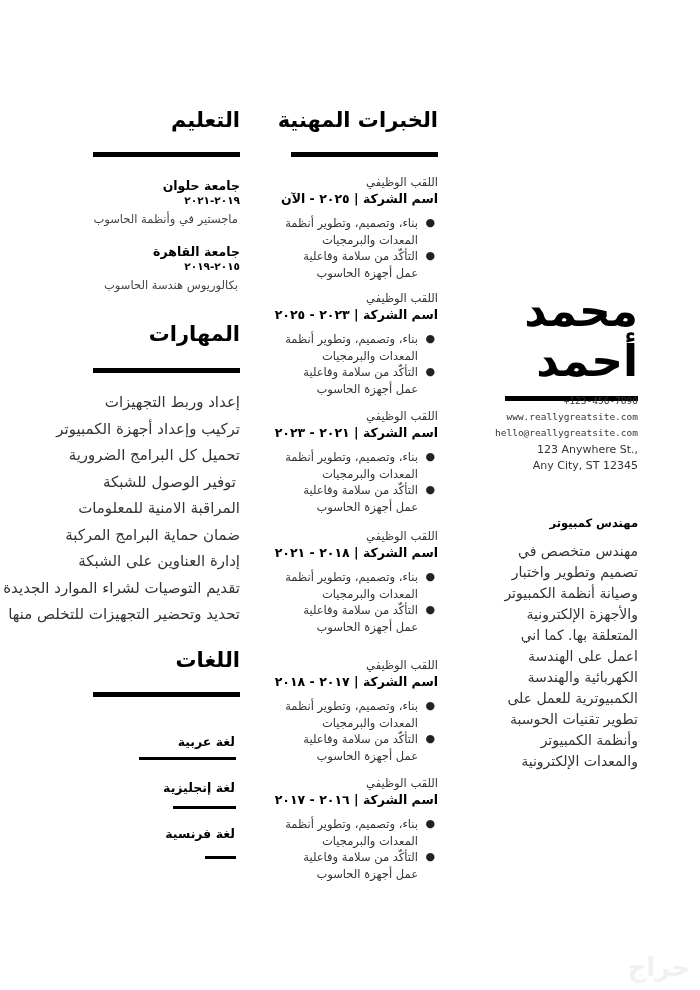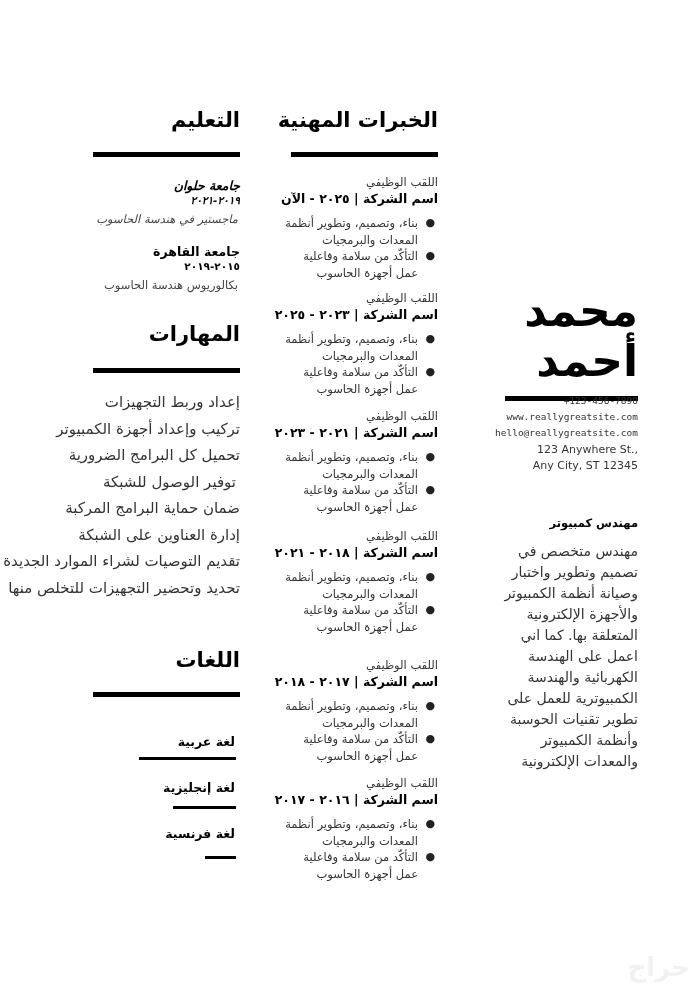--- a/index.html
+++ b/index.html
@@ -115,40 +115,41 @@
   <div class="company">اسم الشركة | ٢٠١٦ - ٢٠١٧</div>
   <ul>
     <li><span class="bullet">●</span><span>بناء، وتصميم، وتطوير أنظمة المعدات والبرمجيات</span></li>
     <li><span class="bullet">●</span><span>التأكّد من سلامة وفاعلية عمل أجهزة الحاسوب</span></li>
   </ul>
 </div>
 
 <div class="sec-title" style="right:460px; top:108px;text-align:right;">التعليم</div>
 <div class="rule" style="left:93px; width:147px; top:152px;"></div>
 
-<div class="edu" style="top:178px;font-style:italic;">
+<div class="edu" style="top:178px;">
   <div class="uni">جامعة حلوان</div>
   <div class="years">٢٠١٩-٢٠٢١</div>
-  <div class="degree">ماجستير في هندسة الحاسوب</div>
+  <div class="degree">ماجستير في وأنظمة الحاسوب</div>
 </div>
 
 <div class="edu" style="top:244px;">
   <div class="uni">جامعة القاهرة</div>
   <div class="years">٢٠١٥-٢٠١٩</div>
   <div class="degree">بكالوريوس هندسة الحاسوب</div>
 </div>
 
 <div class="sec-title" style="right:460px; top:322px;">المهارات</div>
 <div class="rule" style="left:93px; width:147px; top:368px;"></div>
 
 <div class="skills">
   <div class="skill">إعداد وربط التجهيزات</div>
   <div class="skill">تركيب وإعداد أجهزة الكمبيوتر</div>
   <div class="skill">تحميل كل البرامج الضرورية</div>
   <div class="skill" style="margin-right:4px;">توفير الوصول للشبكة</div>
+  <div class="skill">المراقبة الامنية للمعلومات</div>
   <div class="skill">ضمان حماية البرامج المركبة</div>
   <div class="skill">إدارة العناوين على الشبكة</div>
   <div class="skill">تقديم التوصيات لشراء الموارد الجديدة</div>
   <div class="skill">تحديد وتحضير التجهيزات للتخلص منها</div>
 </div>
 
 <div class="sec-title" style="right:460px; top:648px;">اللغات</div>
 <div class="rule" style="left:93px; width:147px; top:692px;"></div>
 
 <div class="lang" style="top:734px;">لغة عربية</div>

